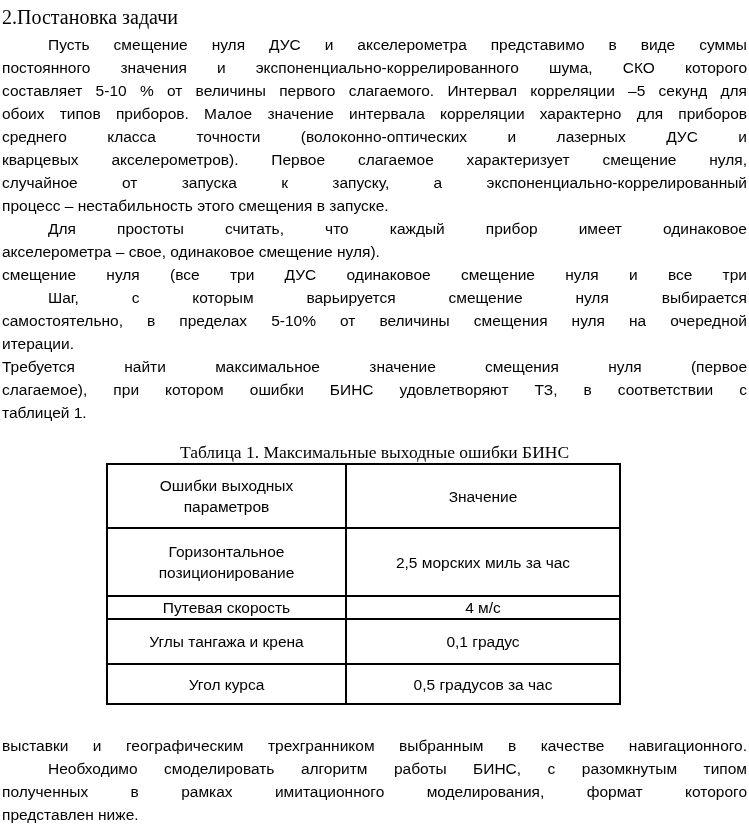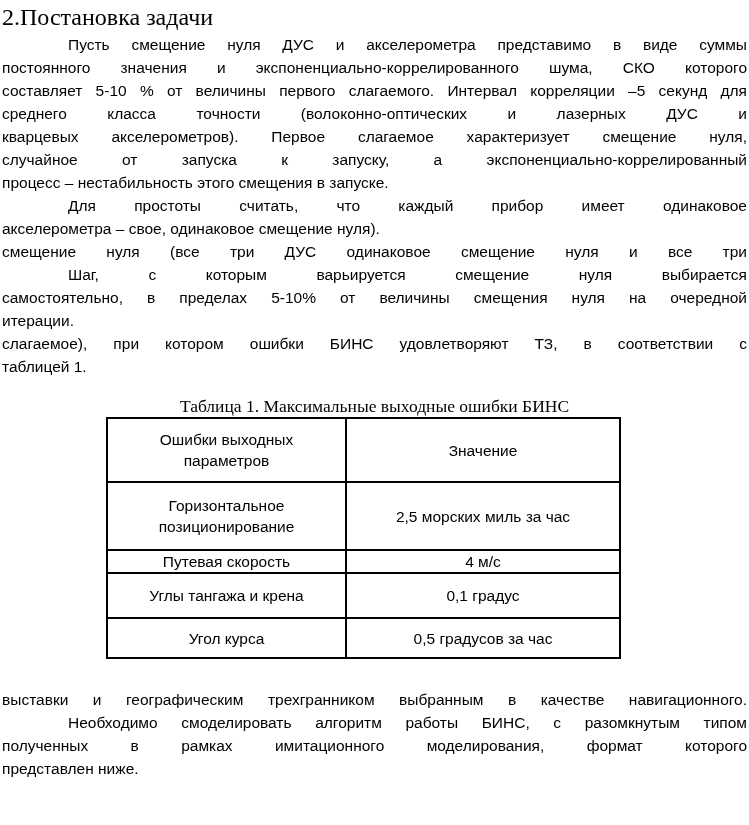--- a/index.html
+++ b/index.html
@@ -7,39 +7,39 @@
     width: 749px; height: 825px;
     background: #ffffff;
     color: #000000;
     font-family: "Liberation Sans", sans-serif;
     overflow: hidden;
   }
   .page { width: 749px; height: 825px; position: relative; }
 
   .heading {
     font-family: "Liberation Serif", serif;
-    font-size: 24px;
+    font-size: 20px;
     font-weight: normal;
     line-height: 22px;
     margin: 0;
     padding: 6px 0 5px 2px;
   }
 
   .par { margin: 0; }
   .line {
     height: 23px;
     line-height: 23px;
     font-size: 15.5px;
     text-align: justify;
     text-align-last: justify;
     overflow: hidden;
     padding: 0 2px;
     white-space: normal;
   }
-  .line.first  { padding-left: 68px; }
+  .line.first  { padding-left: 48px; }
   .line.noind  { padding-left: 2px; }
   .line.lastln { text-align-last: left; }
 
   .table-caption {
     font-family: "Liberation Serif", serif;
     font-size: 17.5px;
     line-height: 22px;
     text-align: center;
     margin-top: 17px;
   }
@@ -72,39 +72,41 @@
 <body>
 
 <div class="page">
 
   <h1 class="heading">2.Постановка задачи</h1>
 
   <div class="par">
     <div class="line first">Пусть смещение нуля ДУС и акселерометра представимо в виде суммы</div>
     <div class="line">постоянного значения и экспоненциально-коррелированного шума, СКО которого</div>
     <div class="line">составляет 5-10 % от величины первого слагаемого. Интервал корреляции –5 секунд для</div>
+    <div class="line">обоих типов приборов. Малое значение интервала корреляции характерно для приборов</div>
     <div class="line">среднего класса точности (волоконно-оптических и лазерных ДУС и</div>
     <div class="line">кварцевых акселерометров). Первое слагаемое характеризует смещение нуля,</div>
     <div class="line">случайное от запуска к запуску, а экспоненциально-коррелированный</div>
     <div class="line lastln">процесс – нестабильность этого смещения в запуске.</div>
   </div>
 
   <div class="par">
     <div class="line first">Для простоты считать, что каждый прибор имеет одинаковое</div>
     <div class="line lastln">акселерометра – свое, одинаковое смещение нуля).</div>
     <div class="line">смещение нуля (все три ДУС одинаковое смещение нуля и все три</div>
   </div>
 
   <div class="par">
     <div class="line first">Шаг, с которым варьируется смещение нуля выбирается</div>
     <div class="line">самостоятельно, в пределах 5-10% от величины смещения нуля на очередной</div>
     <div class="line lastln">итерации.</div>
   </div>
 
   <div class="par">
+    <div class="line noind">Требуется найти максимальное значение смещения нуля (первое</div>
     <div class="line">слагаемое), при котором ошибки БИНС удовлетворяют ТЗ, в соответствии с</div>
     <div class="line lastln">таблицей 1.</div>
   </div>
 
   <div class="table-caption">Таблица 1. Максимальные выходные ошибки БИНС</div>
 
   <table class="errors">
     <colgroup>
         <col class="c1">
         <col class="c2">

